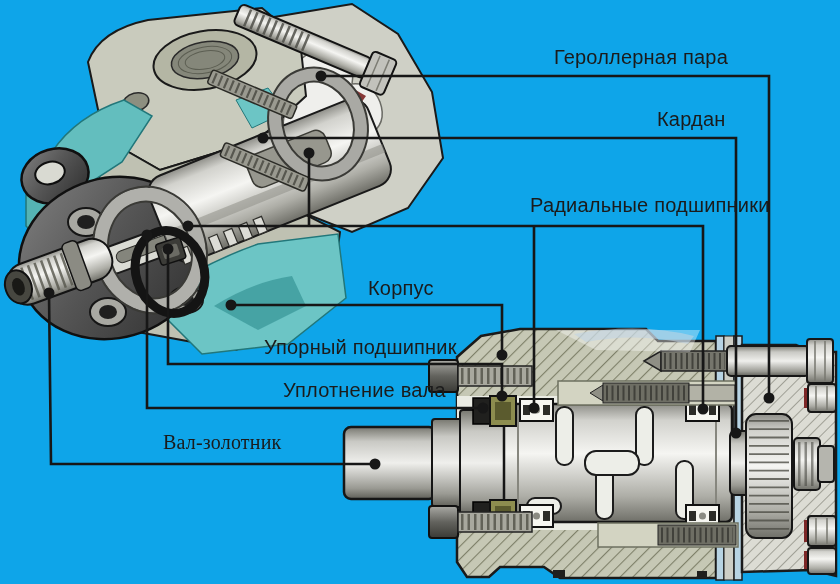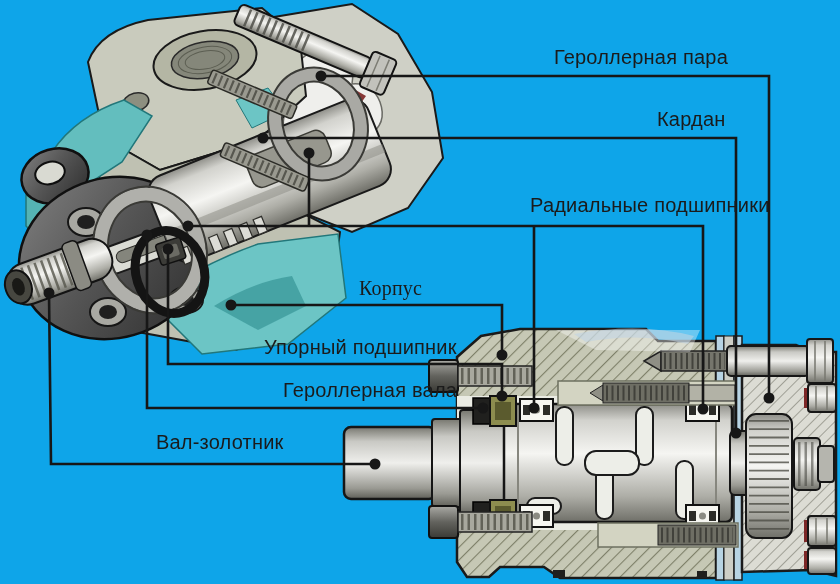--- a/index.html
+++ b/index.html
@@ -4,24 +4,24 @@
 <style>
   html,body{margin:0;padding:0;background:#ecedea;}
   #stage{position:relative;width:840px;height:584px;background:#0ea5e9;overflow:hidden;
          font-family:"Liberation Sans",sans-serif;}
   #art{position:absolute;left:0;top:0;}
   .lbl{position:absolute;font-size:20px;line-height:24px;color:#1b1b1b;white-space:nowrap;
        letter-spacing:.2px;}
   #lb-gerotor{left:554px;top:45px;}
   #lb-cardan{left:657px;top:107px;}
   #lb-radial{left:507px;top:193px;margin-left:23px;}
-  #lb-housing{left:359px;top:276px;font-family:Liberation Serif, serif;}
+  #lb-housing{left:368px;top:276px;}
   #lb-thrust{left:264px;top:335px;}
   #lb-seal{left:283px;top:378px;}
-  #lb-spool{left:156px;top:430px;}
+  #lb-spool{left:163px;top:430px;font-family:Liberation Serif, serif;}
 </style>
 </head>
 <body>
 
 <div id="stage">
 <svg id="art" width="840" height="584" viewBox="0 0 840 584">
   <defs>
     <linearGradient id="gMetalV" x1="0" y1="0" x2="0" y2="1">
       <stop offset="0" stop-color="#8e8e88"></stop>
           <stop offset=".14" stop-color="#d2d2cd"></stop>
@@ -331,15 +331,15 @@
       <circle cx="375" cy="464" r="5.5" fill="#171717" stroke="none"></circle>
     </g>
   </g>
 </svg>
 
   <div class="lbl" id="lb-gerotor">Героллерная пара</div>
   <div class="lbl" id="lb-cardan">Кардан</div>
   <div class="lbl" id="lb-radial">Радиальные подшипники</div>
   <div class="lbl" id="lb-housing">Корпус</div>
   <div class="lbl" id="lb-thrust">Упорный подшипник</div>
-  <div class="lbl" id="lb-seal">Героллерная вала</div>
+  <div class="lbl" id="lb-seal">Уплотнение вала</div>
   <div class="lbl" id="lb-spool">Вал-золотник</div>
 </div>
 
 </body></html>

